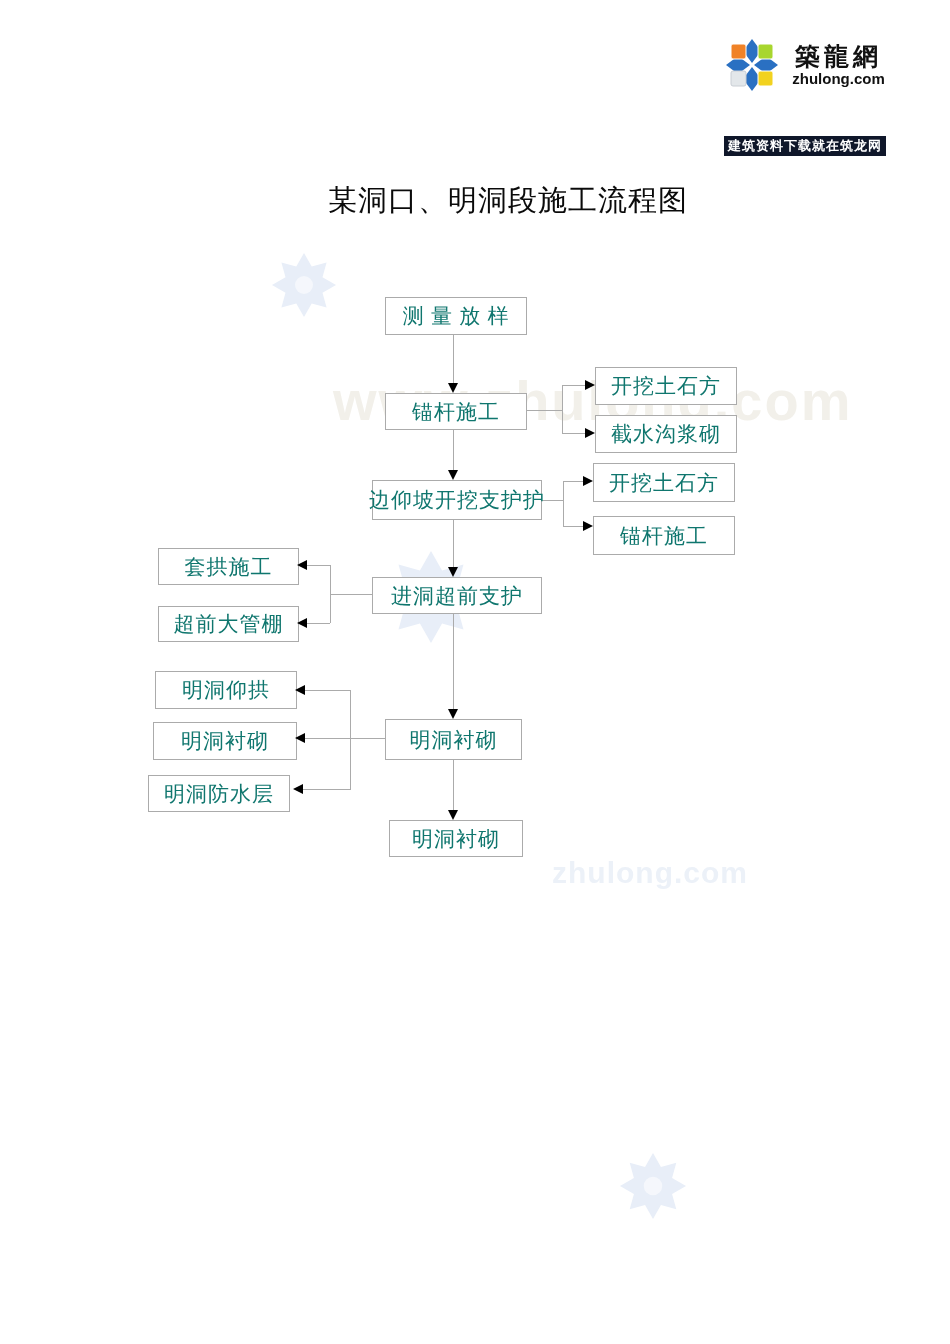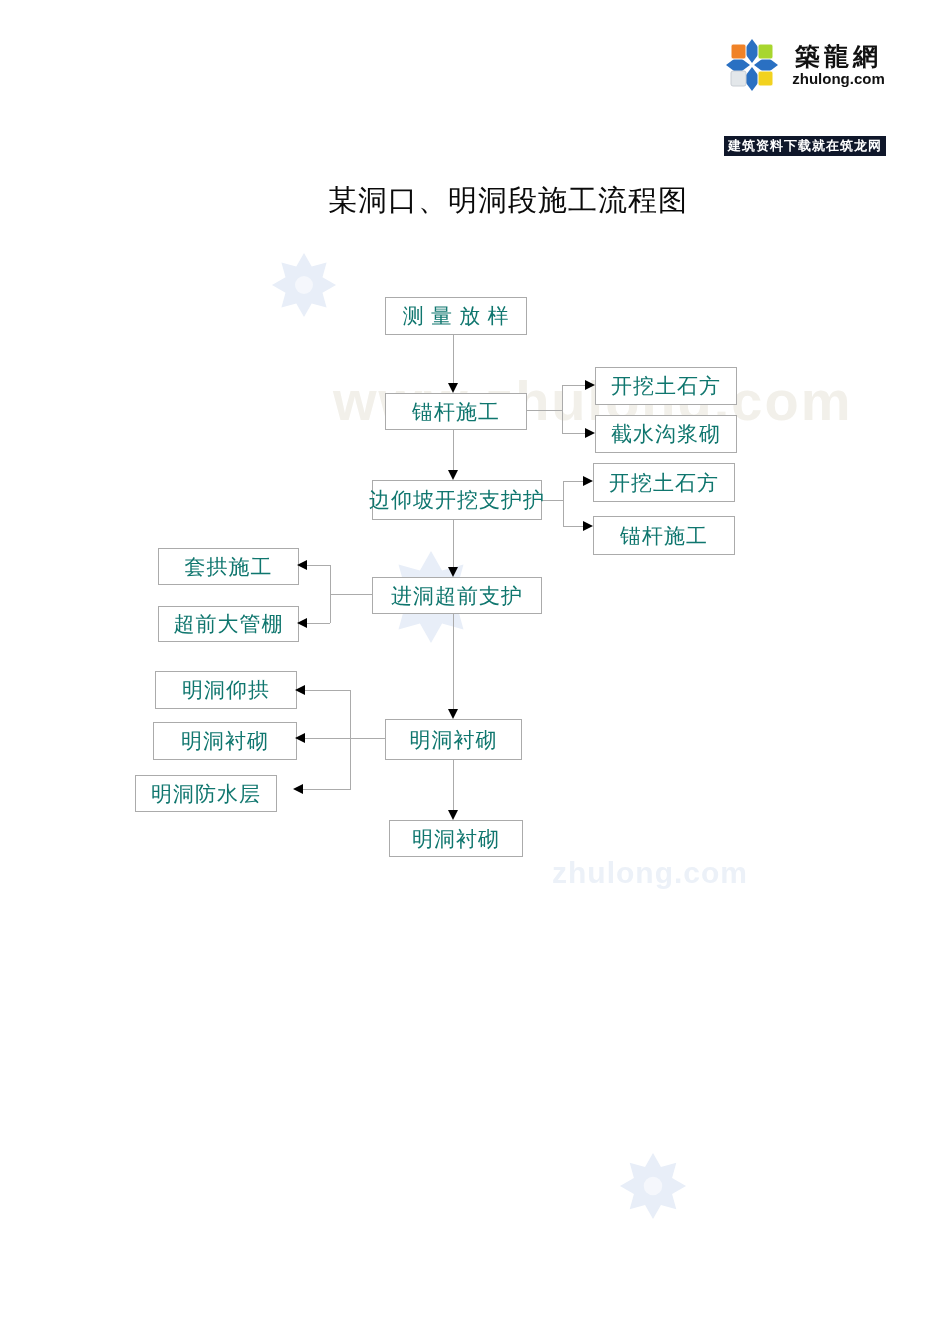--- a/index.html
+++ b/index.html
@@ -112,21 +112,21 @@
     </div>
   <div class="node" style="left:158px;top:606px;width:139px;height:34px">
     <span>超前大管棚</span>
     </div>
   <div class="node" style="left:155px;top:671px;width:140px;height:36px">
     <span>明洞仰拱</span>
     </div>
   <div class="node" style="left:153px;top:722px;width:142px;height:36px">
     <span>明洞衬砌</span>
     </div>
-  <div class="node" style="left:135px;top:775px;width:140px;height:35px">
+  <div class="node" style="left:148px;top:775px;width:140px;height:35px">
     <span>明洞防水层</span>
     </div>
   <div class="node" style="left:385px;top:719px;width:135px;height:39px">
     <span>明洞衬砌</span>
     </div>
   <div class="node" style="left:389px;top:820px;width:132px;height:35px">
     <span>明洞衬砌</span>
     </div>
 
   <div class="ln" style="left:453px;top:333px;width:1px;height:50px"></div>

